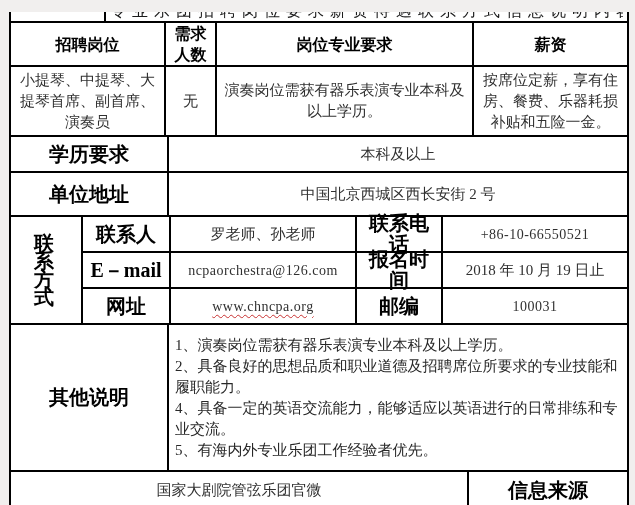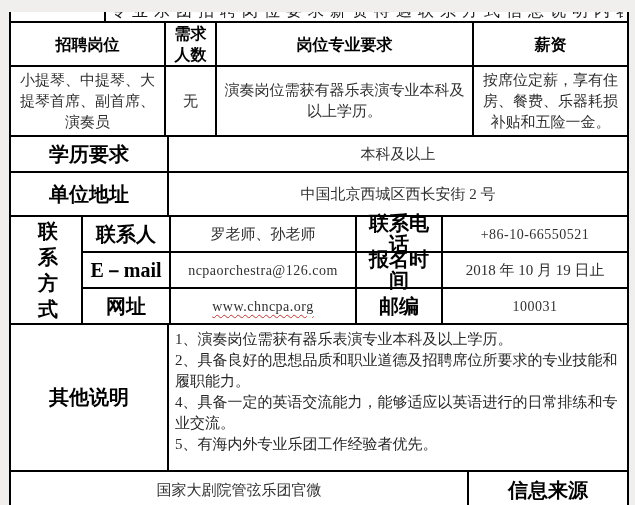--- a/index.html
+++ b/index.html
@@ -44,24 +44,24 @@
   .row-contact { height:108px; }
   .row-other { height:147px; }
   .row-source { height:37px; }
   
   .w-c1 { width:158px; } .w-c2 { width:52px; } .w-c3 { width:262px; } .w-c4 { width:156px; }
   .w-label { width:158px; } .w-wide { width:458px; }
   .w-k1 { width:72px; } .w-k2 { width:88px; } .w-k3 { width:186px; } .w-k4 { width:86px; } .w-k5 { width:184px; }
   .contact-right { display:flex; flex-direction:column; width:544px; }
   .contact-subrow { display:flex; height:36px; border-bottom:2px solid #000; }
   .contact-subrow:last-child { border-bottom:none; height:36px; }
-  .vertical-label { width:1.2em; margin:16px auto; word-break:break-all; line-height:26px; text-align:right; }
+  .vertical-label { width:1.2em; margin:16px auto; word-break:break-all; line-height:18px; text-align:left; }
   .latin { font-size:14px; letter-spacing:0.5px; }
   .wavy { text-decoration:underline wavy #c83232; text-underline-offset:3px; text-decoration-thickness:1px;text-align:center; }
-  .other-cell { align-items:flex-end; justify-content:flex-start; text-align:left; padding:15px 6px;font-family:Liberation Serif, serif; }
+  .other-cell { align-items:center; justify-content:flex-start; text-align:left; padding:3px 6px;font-family:Liberation Serif, serif; }
   .other-list { width:100%; }
   .other-item { font-size:15px; line-height:21px; color:#282828; }
 </style>
 </head>
 <body>
 
 <div class="stage">
   <div class="doc-table">
 
     <div class="trow clip-row">

